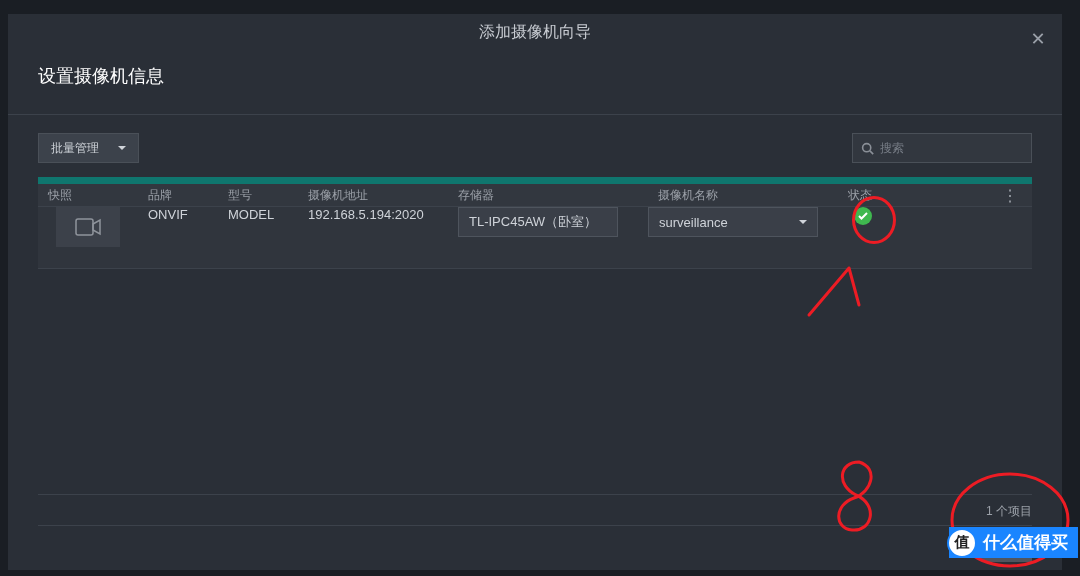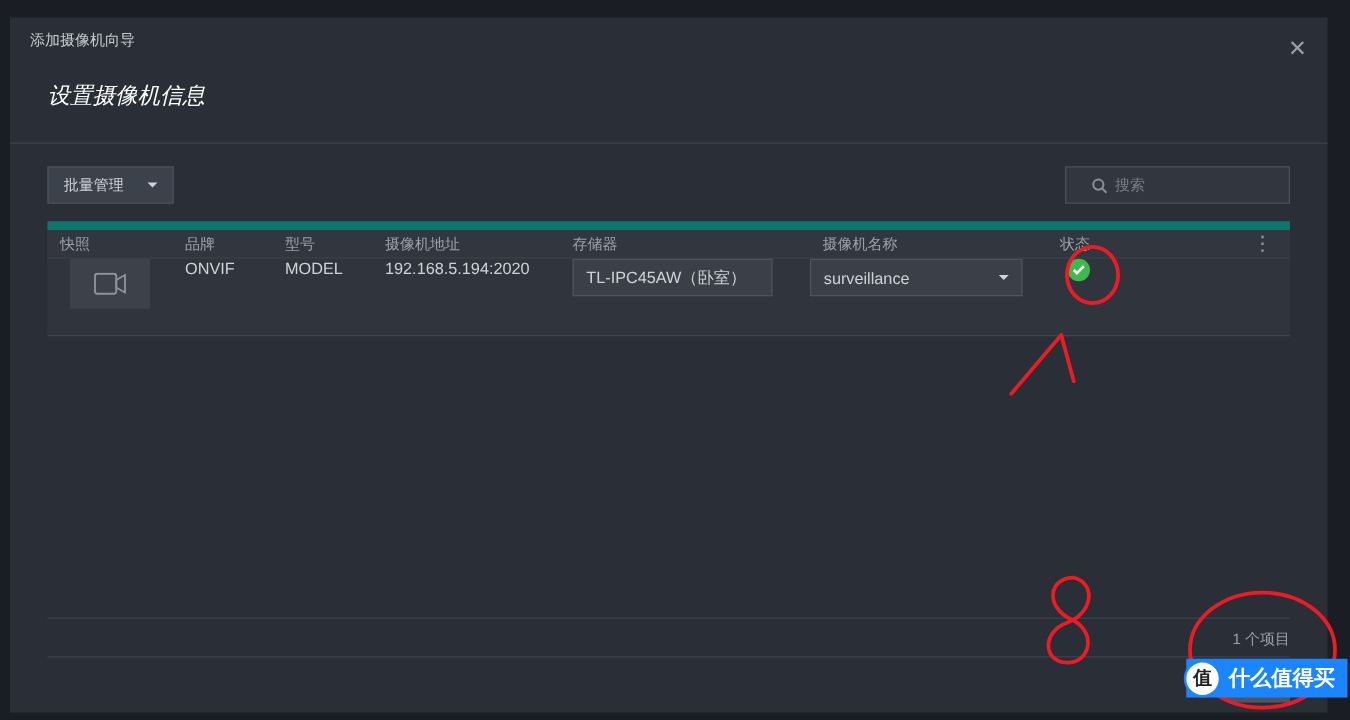--- a/index.html
+++ b/index.html
@@ -21,36 +21,36 @@
   height: 556px;
   background: #2a2f37;
   display: flex;
   flex-direction: column;
 }
 .titlebar {
   height: 36px;
   display: flex;
   align-items: center;
   padding: 0 16px;
-  font-size: 12px;
+  font-size: 16px;
   color: #c7cbd1;
+  justify-content: center;
 }
 .close-x {
   position: absolute;
   right: 12px;
   top: 14px;
   color: #9aa0a8;
   font-size: 18px;
   cursor: pointer;
   width: 24px;
   text-align: center;
 }
 .header-section {
   padding: 14px 30px 26px 30px;
-  font-style: italic;
 }
 .header-section h2 {
   font-size: 18px;
   font-weight: 500;
   color: #fff;
 }
 .hr { height: 1px; background: #3c424b; }
 .toolbar {
   display: flex;
   align-items: center;
@@ -76,21 +76,21 @@
   border-top: 4px solid #d0d4da;
 }
 .spacer { flex: 1; }
 .search-box {
   background: #32373f;
   border: 1px solid #4a5058;
   height: 30px;
   width: 180px;
   display: flex;
   align-items: center;
-  padding: 0 20px;
+  padding: 0 8px;
   gap: 6px;
 }
 .search-box input {
   background: transparent;
   border: none;
   outline: none;
   color: #cfd3d9;
   width: 100%;
   font-size: 12px;
 }

